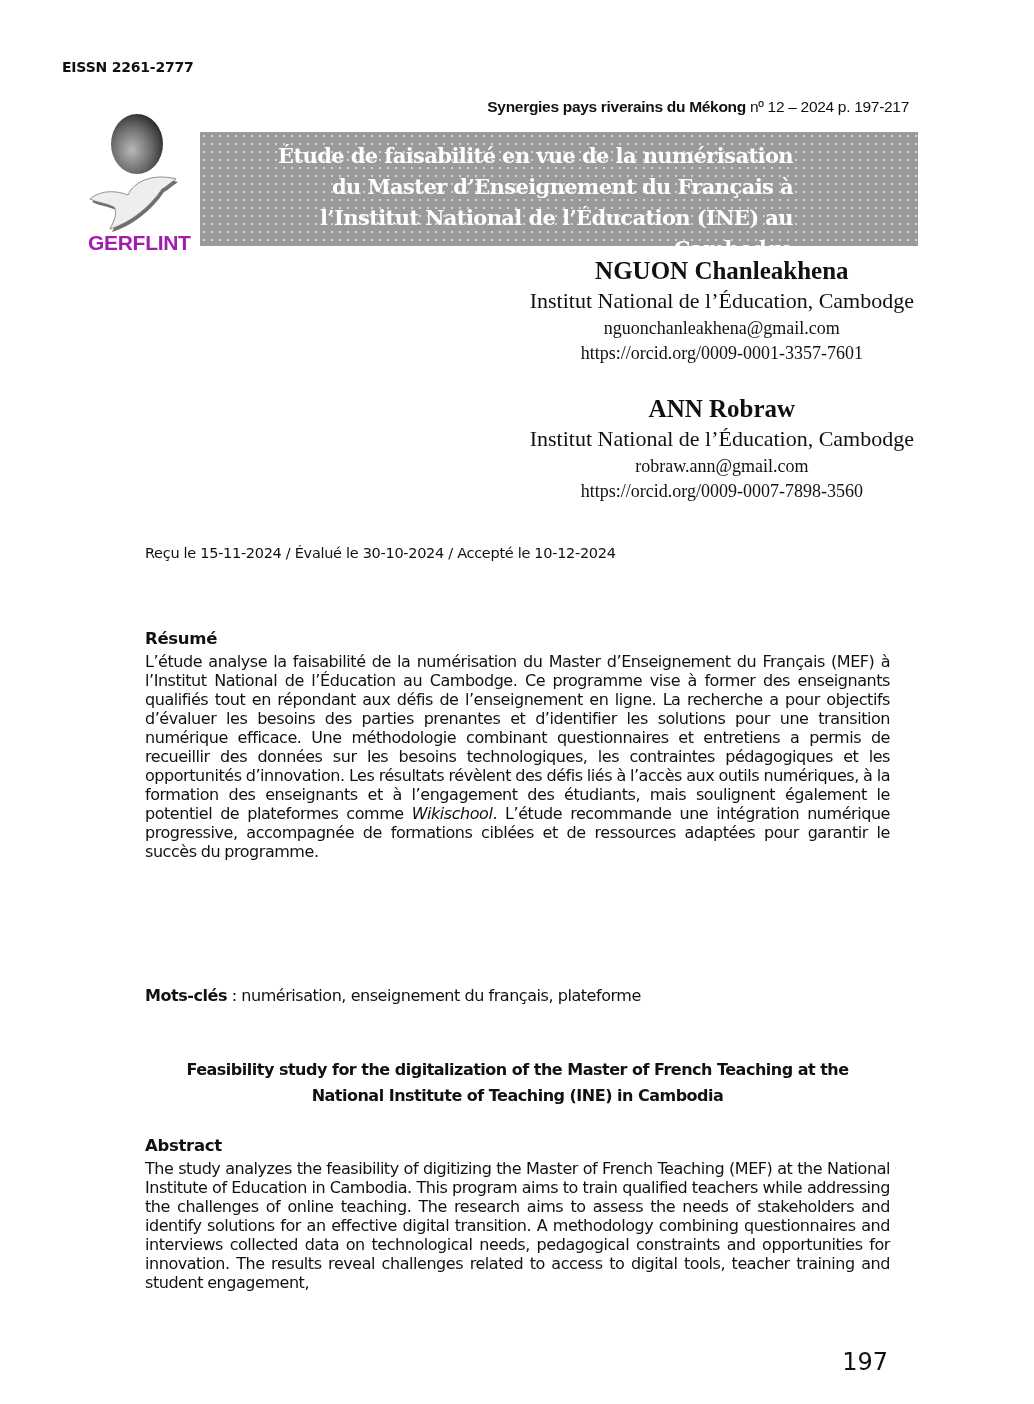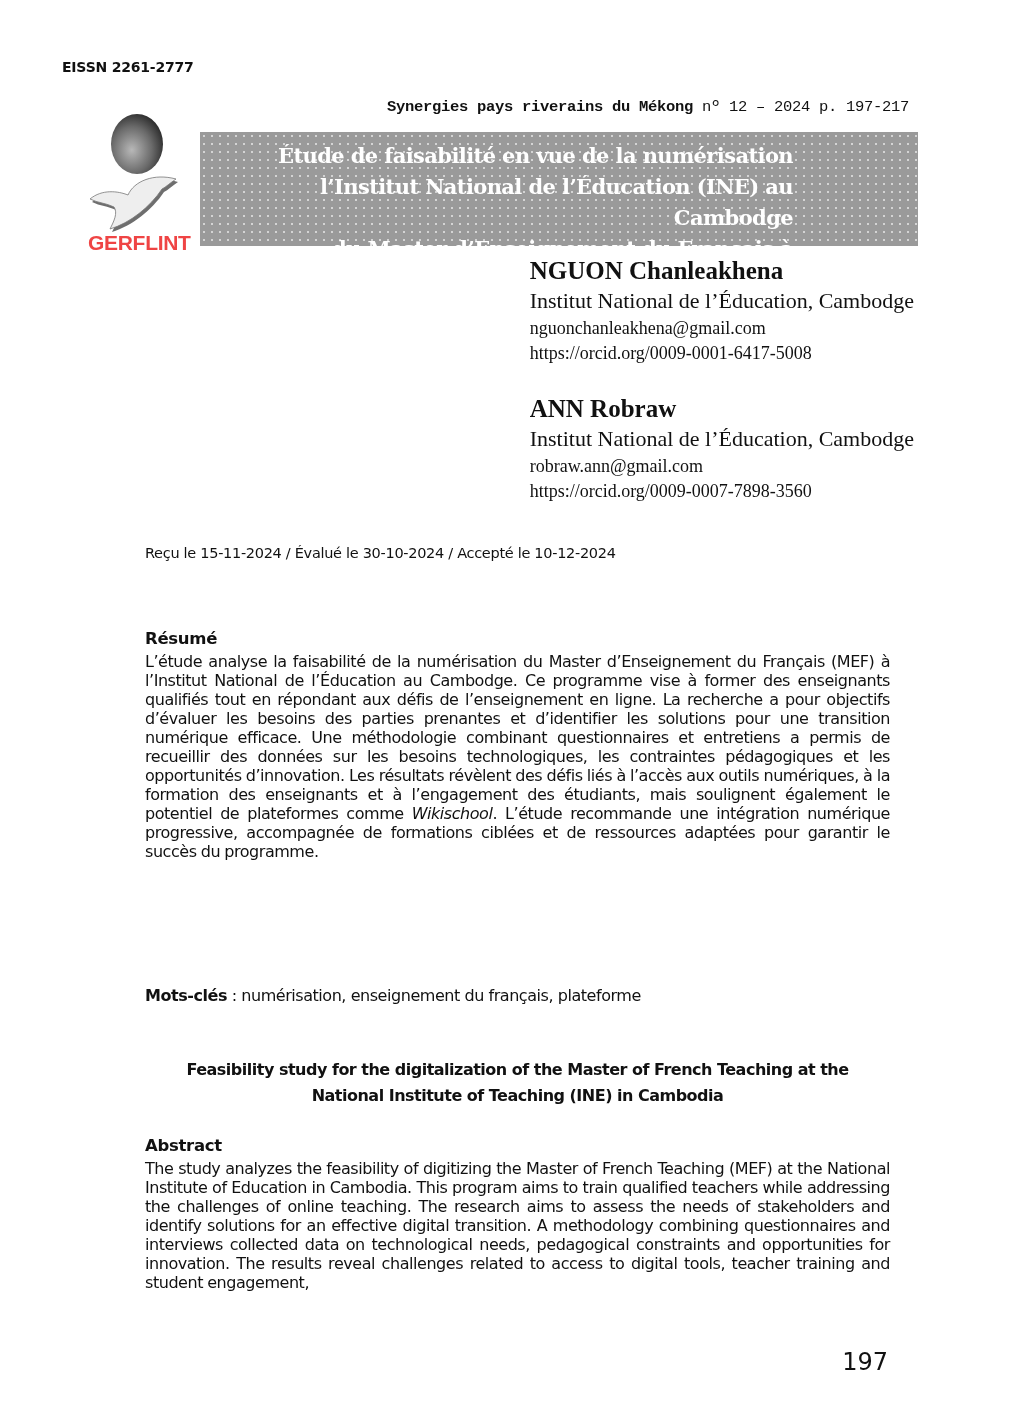--- a/index.html
+++ b/index.html
@@ -3,36 +3,36 @@
   <meta charset="utf-8">
   <style>
     html, body { margin: 0; padding: 0; }
     body {
       width: 1034px; height: 1404px; background: #ffffff; position: relative;
       overflow: hidden; color: #111;
       font-family: "Liberation Sans", sans-serif;
     }
     .abs { position: absolute; }
     .eissn { left: 62px; top: 59px; font-size: 14px; font-weight: bold; font-family: "DejaVu Sans", sans-serif; letter-spacing: -0.2px; }
-    .journal { right: 125px; top: 98px; font-size: 15.5px; font-family: Liberation Mono, monospace; letter-spacing: -0.3px; }
+    .journal { right: 125px; top: 98px; font-size: 15.5px; font-family: Liberation Sans, sans-serif; letter-spacing: -0.3px; }
     .journal b { font-weight: bold; }
     .logo { left: 86px; top: 114px; width: 104px; height: 142px; }
-    .logo-text { left: 88px; top: 231px; font-size: 21px; font-weight: bold; letter-spacing: -0.3px; color: #ef4444; }
+    .logo-text { left: 88px; top: 231px; font-size: 21px; font-weight: bold; letter-spacing: -0.3px; color: #a21caf; }
     .banner {
       left: 200px; top: 132px; width: 718px; height: 114px;
       background-color: #9a9a9a;
       background-image: radial-gradient(circle, #d4d4d4 0.8px, transparent 1.2px);
       background-size: 8px 8px;
     }
     .banner-title {
       position: absolute; right: 125px; top: 8px; text-align: right;
       font-family: "DejaVu Serif", serif; font-weight: bold; font-size: 21px;
       line-height: 31px; color: #ffffff; letter-spacing: -0.6px;
     }
-    .author { right: 120px; text-align: left; font-family: "Liberation Serif", serif; }
+    .author { right: 120px; text-align: center; font-family: "Liberation Serif", serif; }
     .author .name { font-size: 25px; font-weight: bold; line-height: 30px; }
     .author .inst { font-size: 22px; line-height: 30px; }
     .author .small { font-size: 18px; line-height: 25px; }
     .dates { left: 145px; top: 545px; font-size: 14.5px; font-family: "DejaVu Sans", sans-serif; letter-spacing: -0.3px; }
     .section { left: 145px; width: 745px; font-family: "DejaVu Sans", sans-serif; }
     .section h3 { margin: 0; font-size: 16.5px; font-weight: bold; line-height: 25.5px; letter-spacing: -0.3px; }
     .section p { margin: 0; font-size: 16px; line-height: 19px; text-align: justify; letter-spacing: -0.45px; word-spacing: -0.5px; }
     .keywords { left: 145px; top: 986px; font-size: 16px; font-family: "DejaVu Sans", sans-serif; letter-spacing: -0.45px; }
     .keywords b { font-weight: bold; }
     .en-title { left: 145px; width: 745px; top: 1057px; text-align: center; font-size: 16px; font-weight: bold; line-height: 26px; font-family: "DejaVu Sans", sans-serif; letter-spacing: -0.5px; }
@@ -58,30 +58,30 @@
   </defs>
   <ellipse cx="51" cy="30" rx="26" ry="30" fill="url(#ball)"></ellipse>
   <path d="M6 88 C18 78 34 80 44 84 C50 70 70 62 92 68 C86 72 82 76 78 78 C66 96 46 112 26 118 C30 110 34 102 30 96 C22 92 14 92 6 88 Z" fill="#6e6e6e"></path>
   <path d="M4 85 C16 75 32 77 42 81 C48 67 68 59 90 65 C84 69 80 73 76 75 C64 93 44 109 24 115 C28 107 32 99 28 93 C20 89 12 89 4 85 Z" fill="#eeeeee" stroke="#777" stroke-width="0.8"></path>
 </svg>
 <div class="abs logo-text">GERFLINT</div>
 
 <div class="abs banner">
   <div class="banner-title">
     <div>Étude de faisabilité en vue de la numérisation</div>
+    <div>du Master d’Enseignement du Français à</div>
     <div>l’Institut National de l’Éducation (INE) au Cambodge</div>
-    <div>du Master d’Enseignement du Français à</div>
   </div>
 </div>
 
 <div class="abs author" style="top:256px;">
   <div class="name">NGUON Chanleakhena</div>
   <div class="inst">Institut National de l’Éducation, Cambodge</div>
   <div class="small">nguonchanleakhena@gmail.com</div>
-  <div class="small">https://orcid.org/0009-0001-6417-5008</div>
+  <div class="small">https://orcid.org/0009-0001-3357-7601</div>
 </div>
 
 <div class="abs author" style="top:394px;">
   <div class="name">ANN Robraw</div>
   <div class="inst">Institut National de l’Éducation, Cambodge</div>
   <div class="small">robraw.ann@gmail.com</div>
   <div class="small">https://orcid.org/0009-0007-7898-3560</div>
 </div>
 
 <div class="abs dates">Reçu le 15-11-2024 / Évalué le 30-10-2024 / Accepté le 10-12-2024</div>

